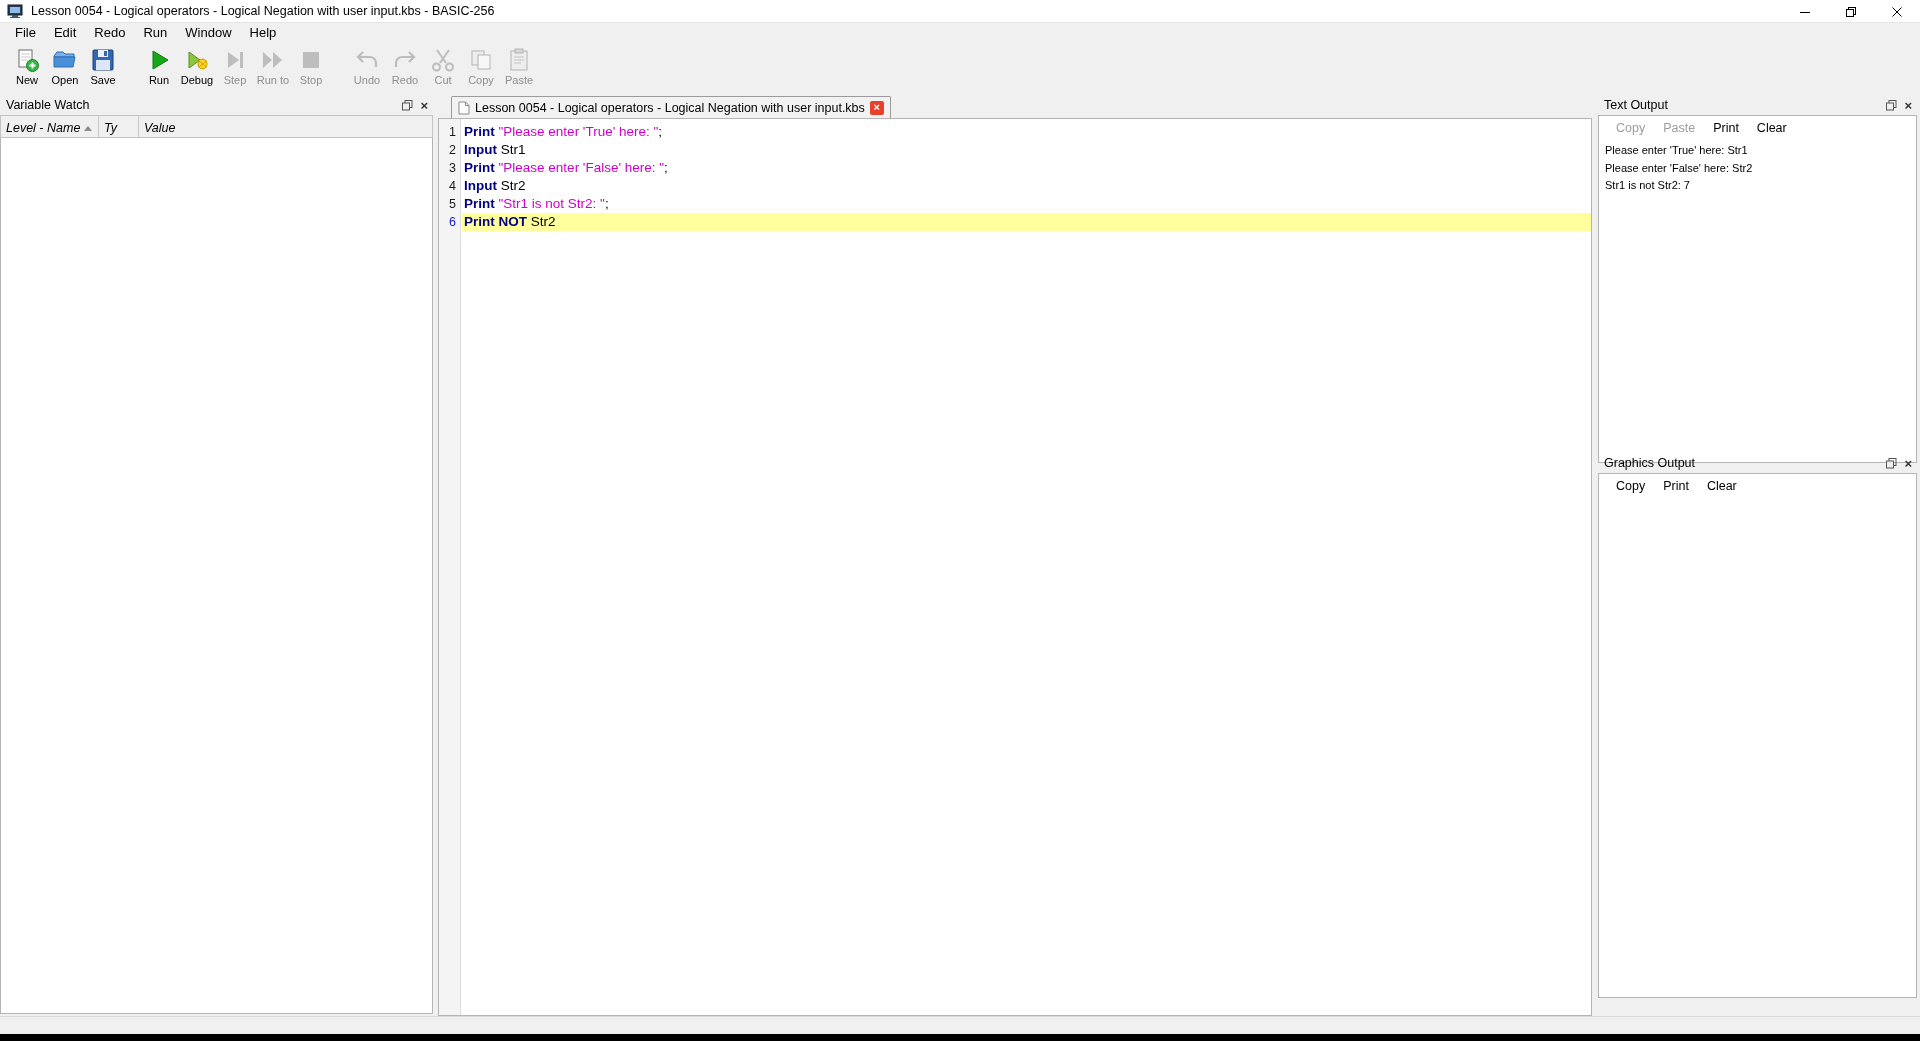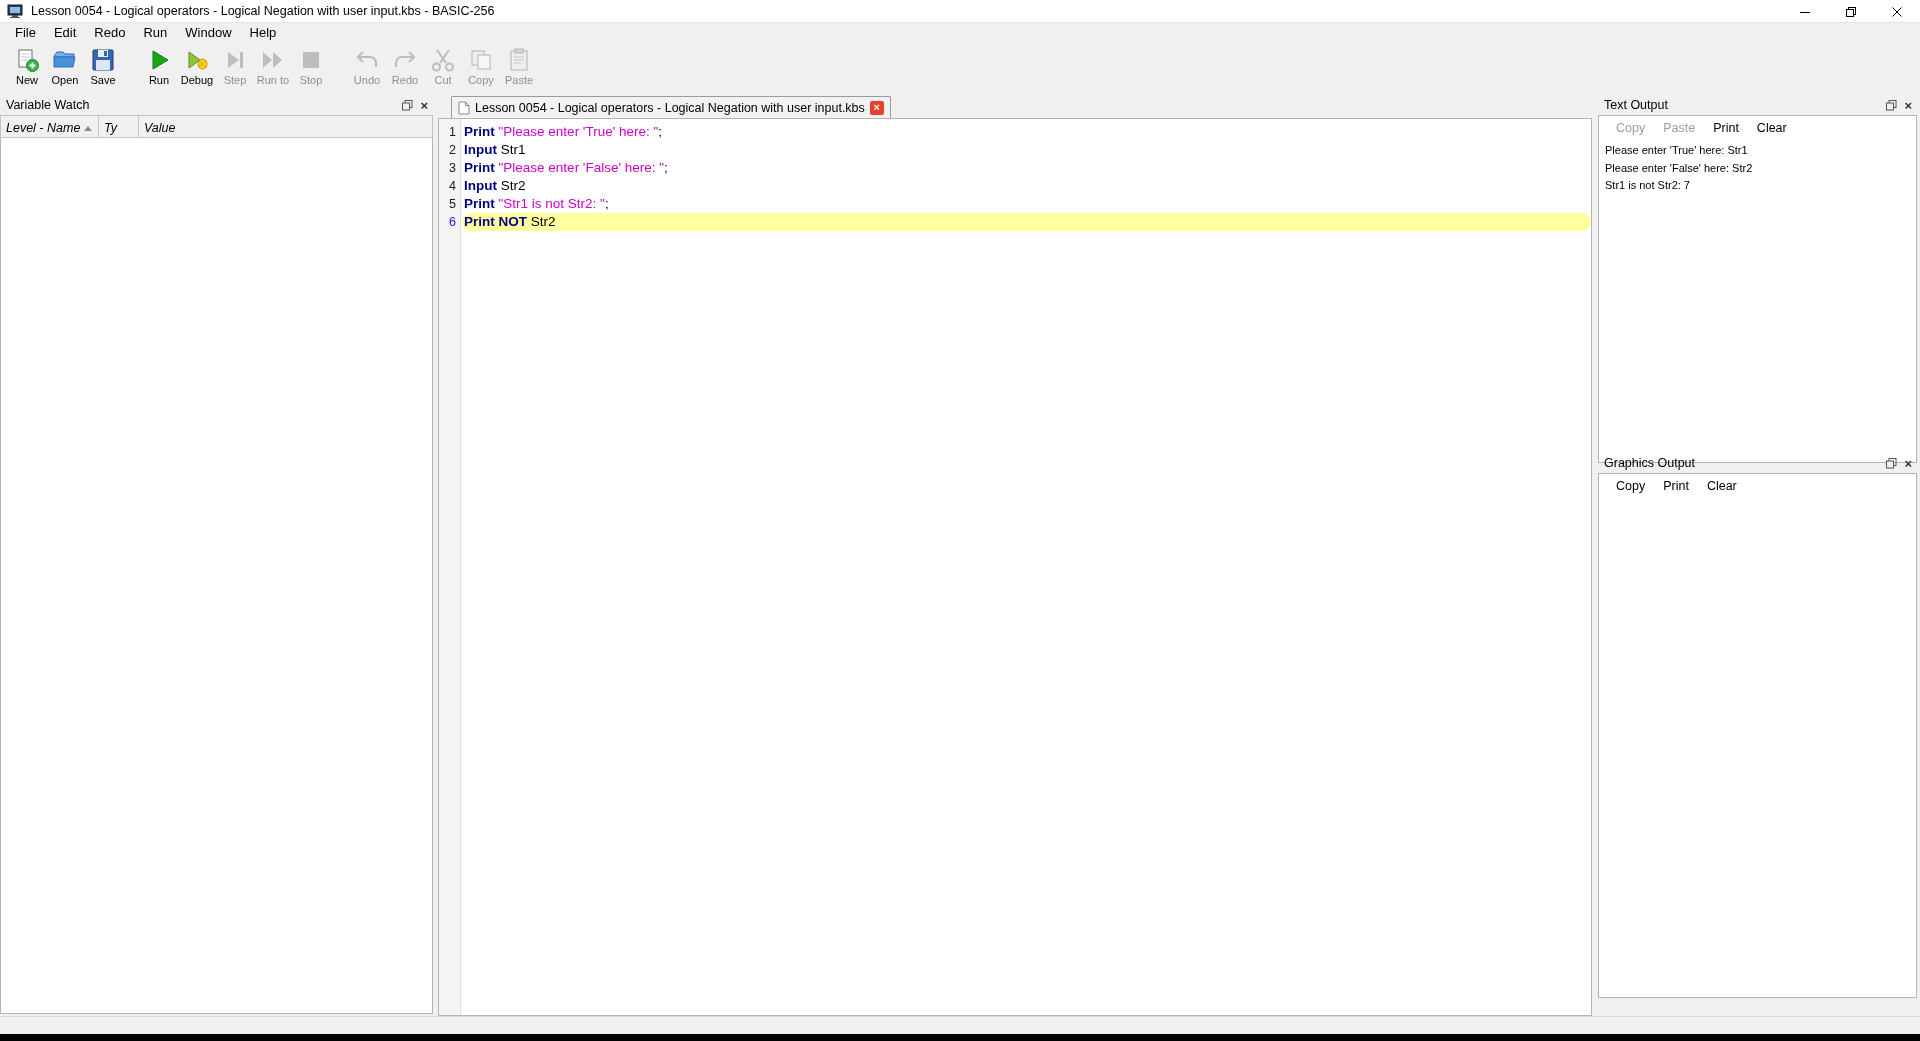--- a/index.html
+++ b/index.html
@@ -47,21 +47,21 @@
   .tabbar { height:23px; display:flex; align-items:flex-end; padding-left:13px; }
   .tab { display:flex; align-items:center; gap:5px; height:22px; padding:0 6px; background:#f2f2f2; border:1px solid #9b9b9b; border-bottom:none; border-radius:2px 2px 0 0; font-size:12.5px; }
   .tab-icon { width:12px; height:14px; display:inline-flex; }
   .tab-close { width:14px; height:14px; background:var(--tab_close); border-radius:2px; color:#fff; font-size:11px; line-height:13px; text-align:center; font-weight:bold; }
   .code-area { flex:1; background:#ffffff; border:1px solid #b4b4b4; position:relative; padding-top:4px; overflow:hidden; }
   .gutter-strip { position:absolute; left:0; top:0; bottom:0; width:22px; background:#f4f4f4; border-right:1px solid #dcdcdc; }
   .code-line { position:relative; display:flex; height:18px; line-height:18px; font-size:13.5px; }
   .line-num { width:23px; text-align:right; padding-right:6px; color:#1a1a1a; font-size:12.5px; flex:0 0 23px; }
   .line-num.current { color:#1616d6; }
   .line-text { flex:1; white-space:pre; padding-left:2px; }
-  .code-line.hl .line-text { background:var(--line_highlight);border-radius:9px; }
+  .code-line.hl .line-text { background:var(--line_highlight); }
   .tok-keyword { color:var(--keyword); font-weight:bold; }
   .tok-string { color:var(--string); }
   .tok-plain { color:#000; }
 
   
   .side-panel { position:absolute; left:1598px; width:319px; display:flex; flex-direction:column;justify-content:center; }
   .text-output-panel { top:0; height:368px; }
   .graphics-output-panel { top:358px; height:545px; }
   .panel-content { flex:1; background:#ffffff; border:1px solid #b4b4b4; display:flex; flex-direction:column; overflow:hidden; }
   .panel-buttons { display:flex; align-items:center; height:24px; padding-left:8px; }

